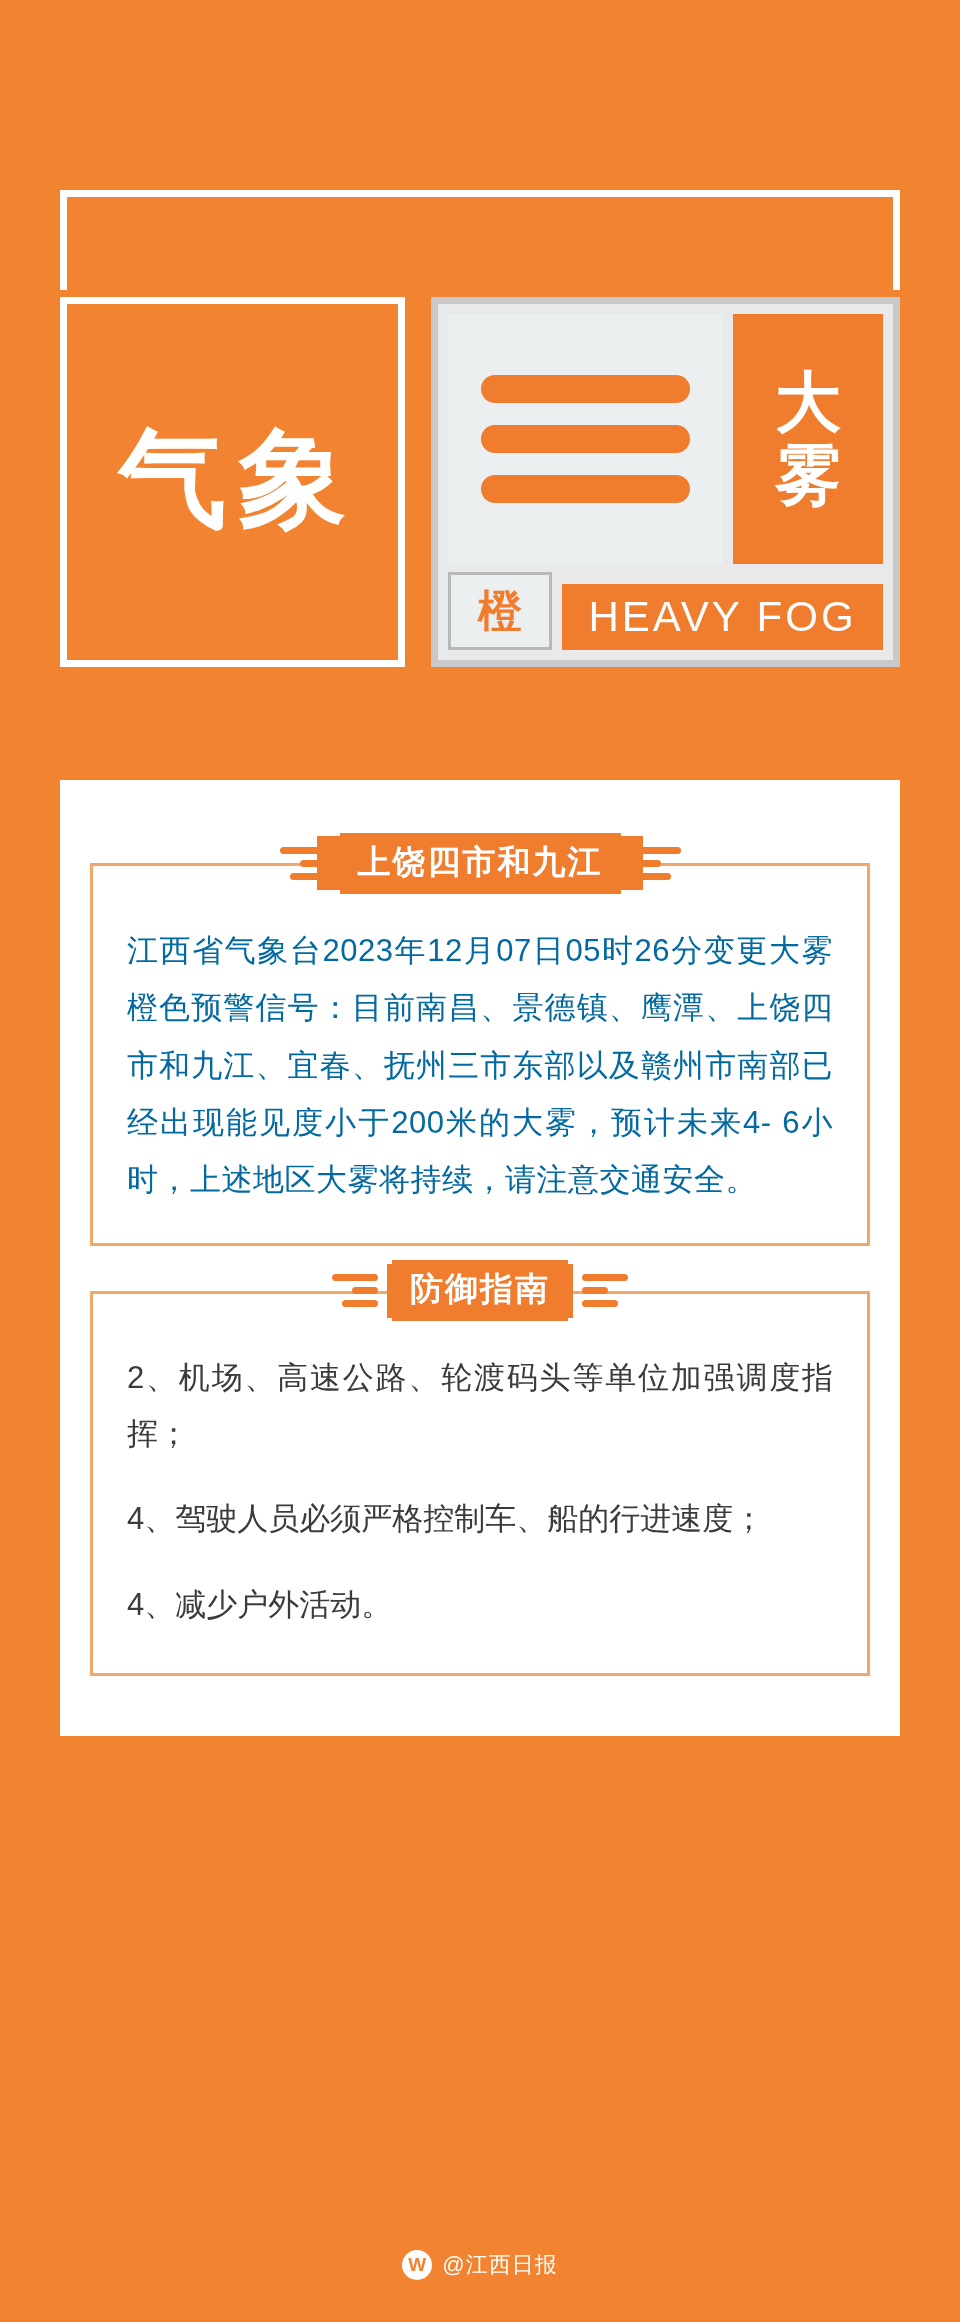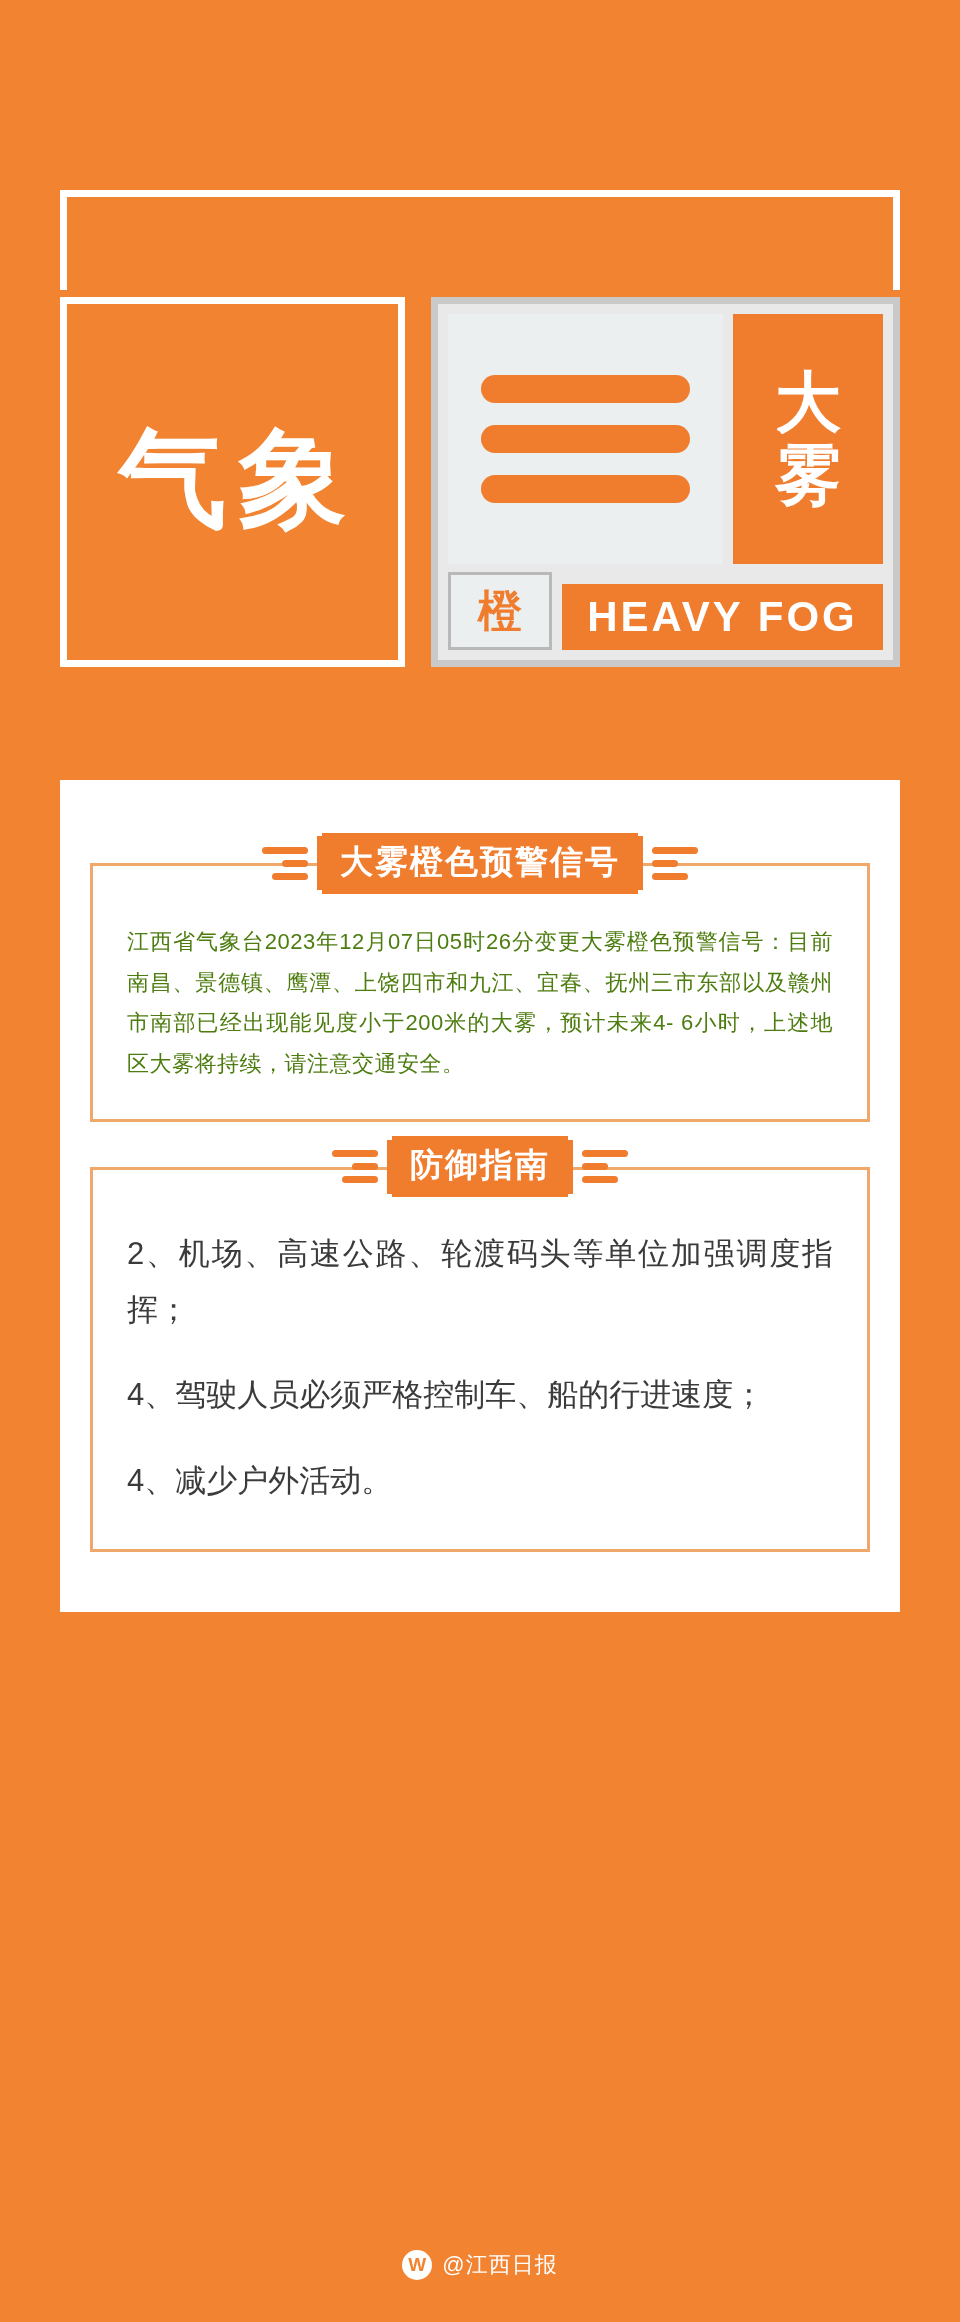--- a/index.html
+++ b/index.html
@@ -126,21 +126,21 @@
     font-weight: bold;
   }
   .eng-badge {
     flex: 1;
     background: #f07c2e;
     display: flex;
     align-items: center;
     justify-content: center;
     color: #ffffff;
     font-size: 42px;
-    font-weight: bold;
+    font-weight: normal;
     letter-spacing: 3px;
     margin-top: 12px;
   }
 
   
   .card {
     position: relative;
     margin: 0 60px;
     top: 490px;
     background: #ffffff;
@@ -201,22 +201,22 @@
   .dashes i.d2 { width: 26px; }
   .dashes i.d3 { width: 36px; }
 
   .body-box {
     border: 3px solid #f0a86a;
     margin-top: -27px;
     padding: 56px 34px 34px 34px;
     box-sizing: border-box;
   }
   .body-text {
-    color: #4d7c0f;
-    font-size: 22px;
+    color: #0369a1;
+    font-size: 31px;
     line-height: 1.85;
     text-align: justify;
     letter-spacing: 0.5px;
   }
   .guide-item {
     color: #3b3b3b;
     font-size: 31px;
     line-height: 1.8;
     margin-bottom: 30px;
     text-align: justify;
@@ -286,21 +286,21 @@
 
   <div class="card">
 
     <div class="section">
       <div class="ribbon">
         <div class="dashes left">
           <i class="d1"></i>
             <i class="d2"></i>
             <i class="d3"></i>
         </div>
-        <div class="ribbon-text">大雾橙色预警信号</div>
+        <div class="ribbon-text">上饶四市和九江</div>
         <div class="dashes right">
           <i class="d1"></i>
             <i class="d2"></i>
             <i class="d3"></i>
         </div>
       <div class="ribbon-bg" style="width: 326px;"></div>
         </div>
       <div class="body-box">
         <div class="body-text">江西省气象台2023年12月07日05时26分变更大雾橙色预警信号：目前南昌、景德镇、鹰潭、上饶四市和九江、宜春、抚州三市东部以及赣州市南部已经出现能见度小于200米的大雾，预计未来4- 6小时，上述地区大雾将持续，请注意交通安全。</div>
       </div>

